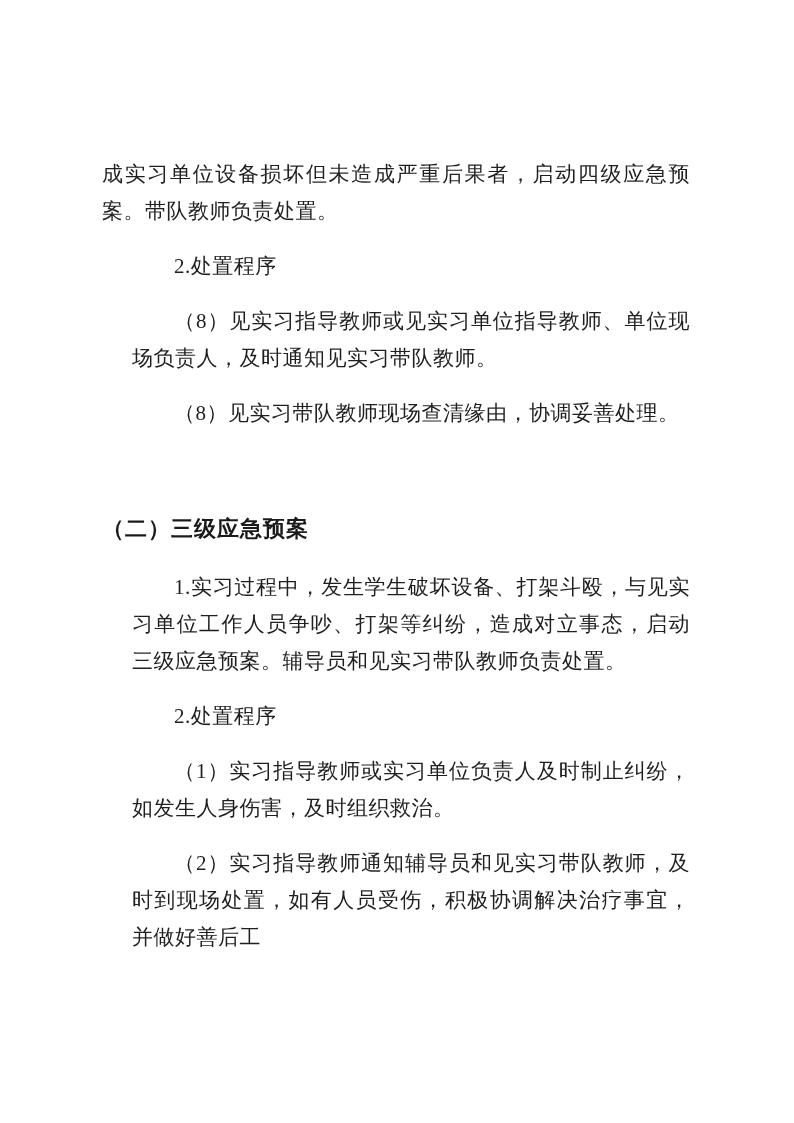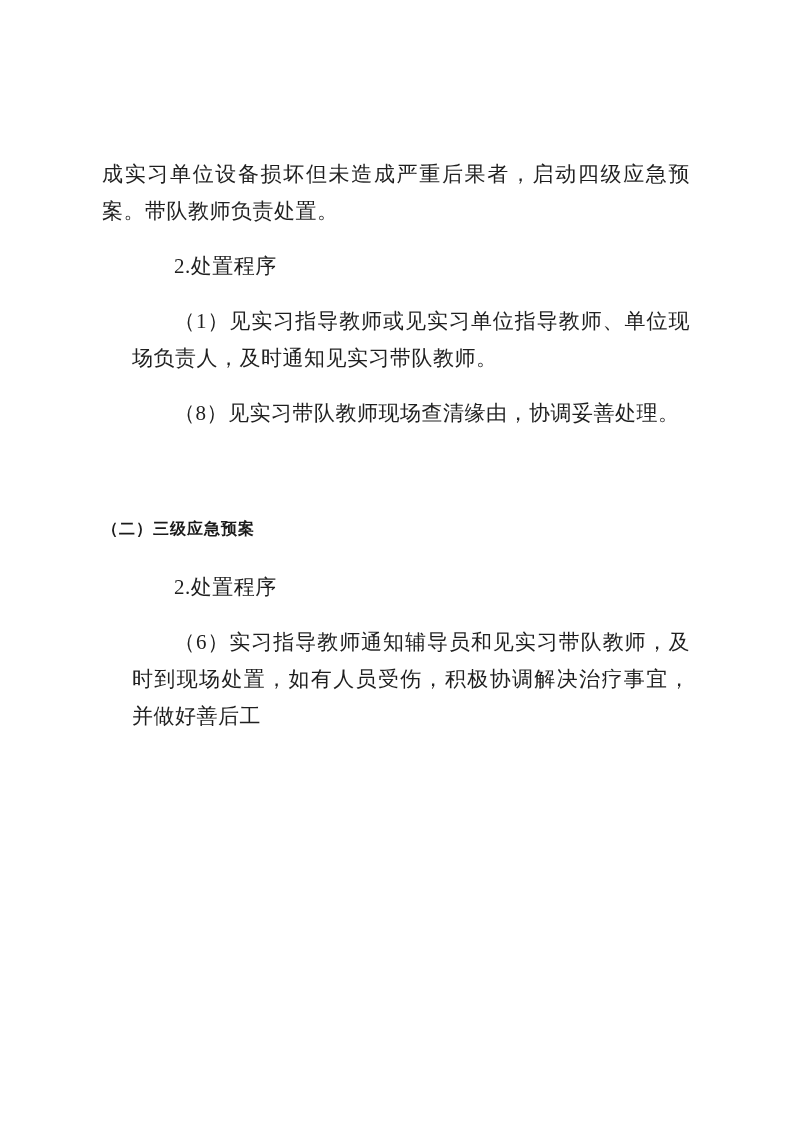--- a/index.html
+++ b/index.html
@@ -31,34 +31,36 @@
     text-align: justify;
     margin: 18px 0;
     letter-spacing: 0.5px;
   }
   .para.indent { text-indent: 2em; margin-left: 30px; }
   .para.no-indent { text-indent: 0; }
   .content > :first-child { margin-top: 0; }
   .heading {
     font-family: "Liberation Sans", "DejaVu Sans", sans-serif;
     font-weight: 700;
-    font-size: 16px;
+    font-size: 22px;
     line-height: 33px;
     color: #1a1a1a;
     margin: 80px 0 24px 0;
     letter-spacing: 1px;
   }
 </style>
 </head>
 <body>
 
 <div class="page" style="background: rgb(255, 255, 255);">
   <div class="content">
 
   <p class="para no-indent">成实习单位设备损坏但未造成严重后果者，启动四级应急预案。带队教师负责处置。</p>
       <p class="para indent">2.处置程序</p>
-      <p class="para indent">（1）见实习指导教师或见实习单位指导教师、单位现场负责人，及时通知见实习带队教师。</p>
+      <p class="para indent">（8）见实习指导教师或见实习单位指导教师、单位现场负责人，及时通知见实习带队教师。</p>
       <p class="para indent">（8）见实习带队教师现场查清缘由，协调妥善处理。</p>
       <p class="heading">（二）三级应急预案</p>
+      <p class="para indent">1.实习过程中，发生学生破坏设备、打架斗殴，与见实习单位工作人员争吵、打架等纠纷，造成对立事态，启动三级应急预案。辅导员和见实习带队教师负责处置。</p>
       <p class="para indent">2.处置程序</p>
-      <p class="para indent">（6）实习指导教师通知辅导员和见实习带队教师，及时到现场处置，如有人员受伤，积极协调解决治疗事宜，并做好善后工</p>
+      <p class="para indent">（1）实习指导教师或实习单位负责人及时制止纠纷，如发生人身伤害，及时组织救治。</p>
+      <p class="para indent">（2）实习指导教师通知辅导员和见实习带队教师，及时到现场处置，如有人员受伤，积极协调解决治疗事宜，并做好善后工</p>
     </div>
 </div>
 
 </body></html>

